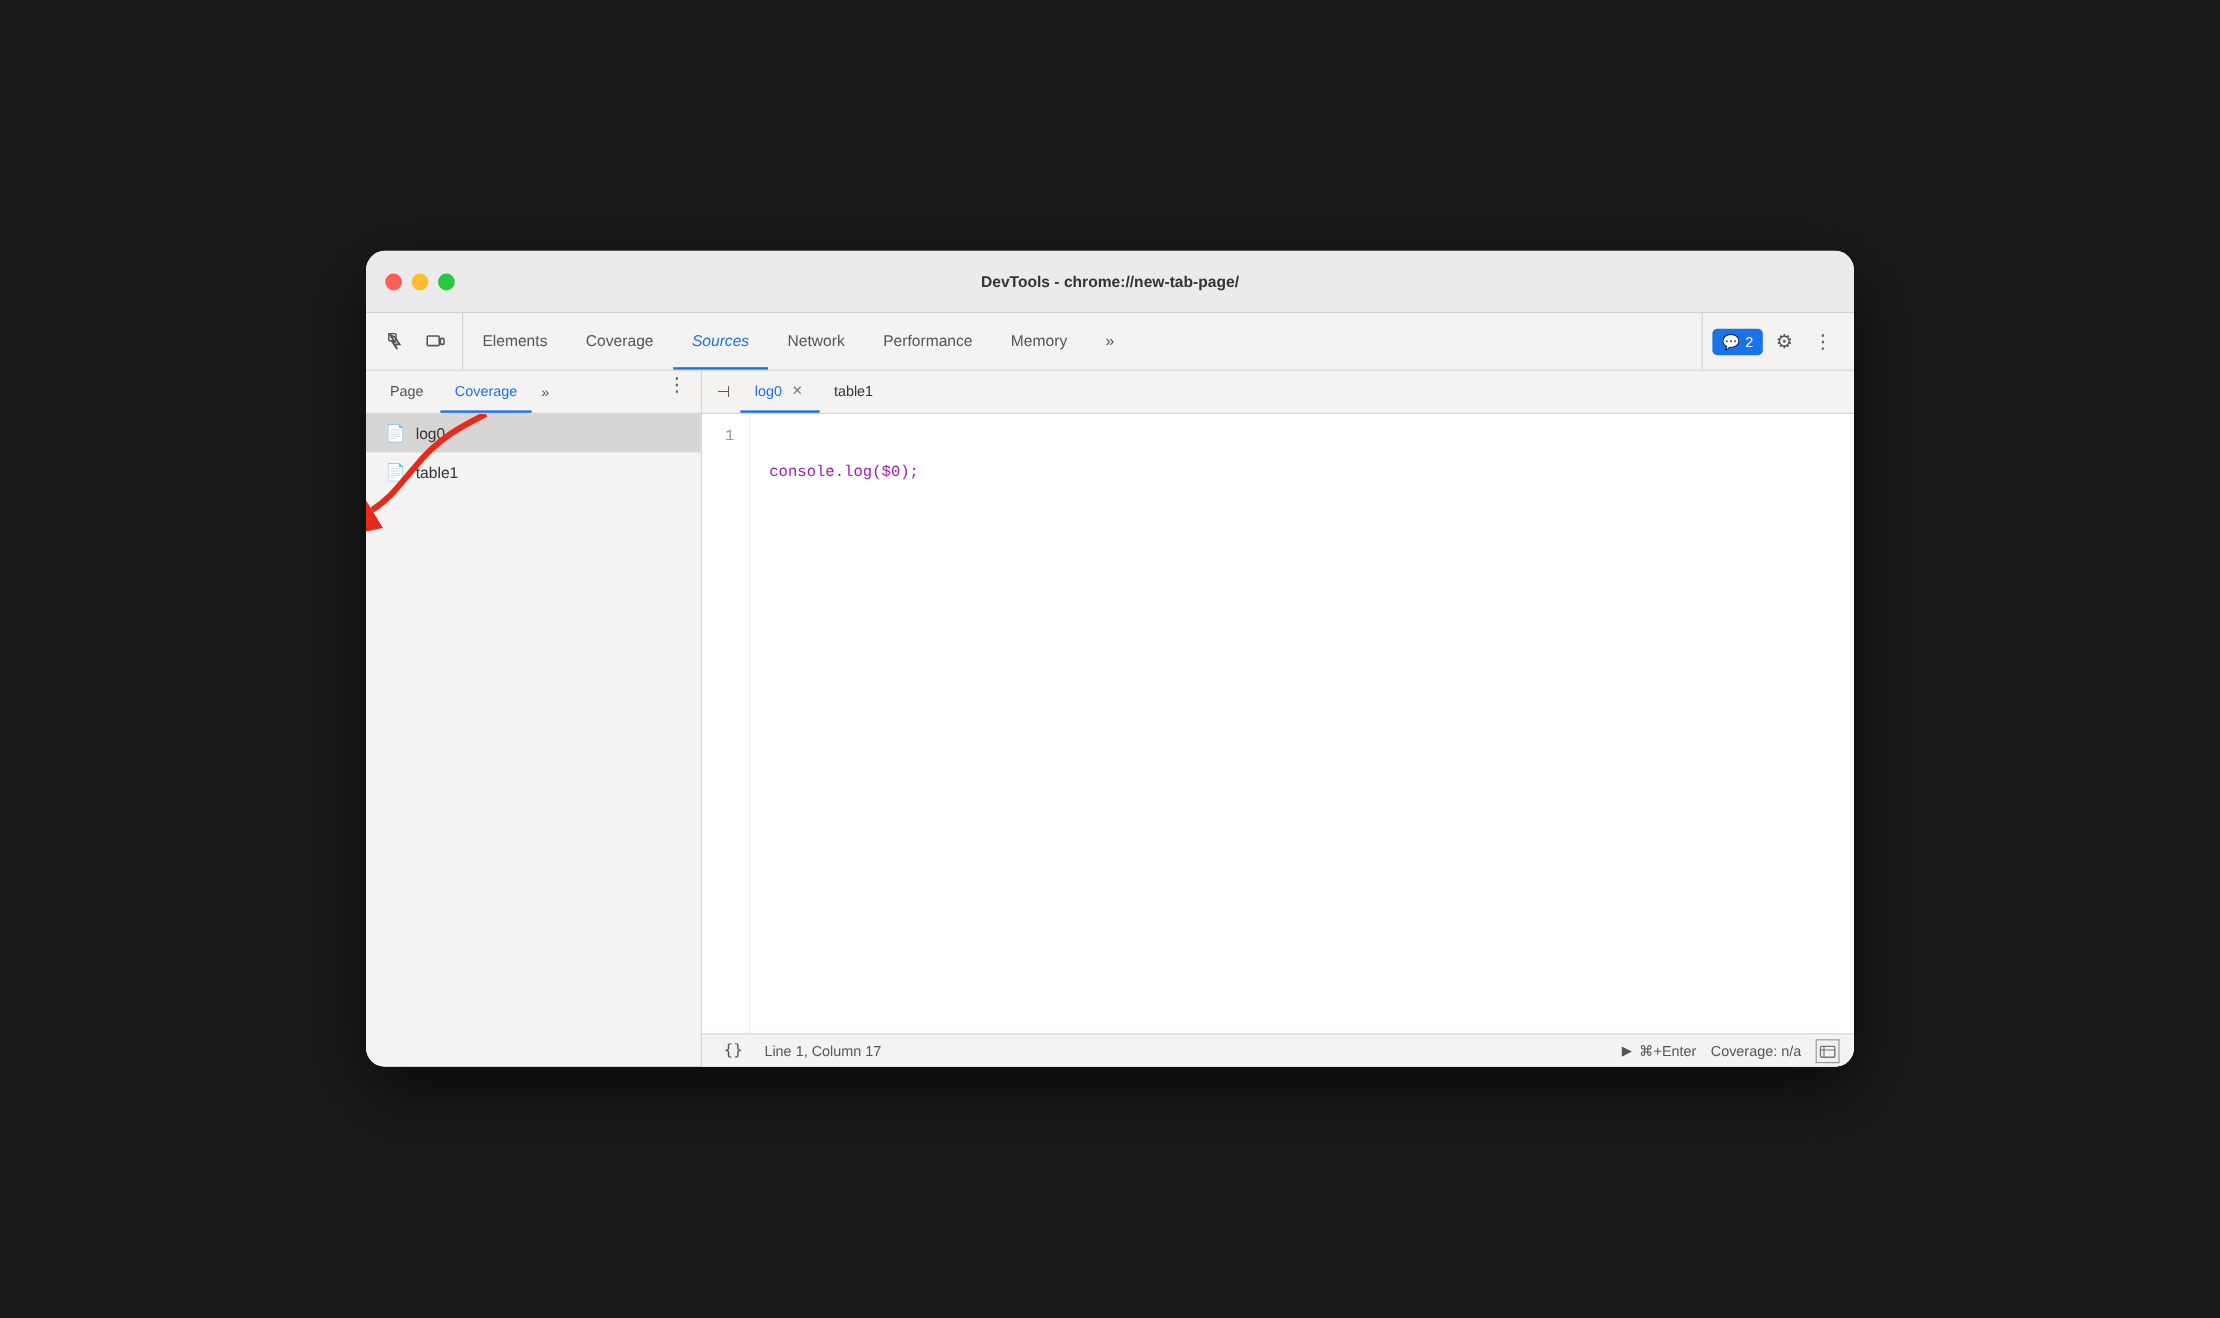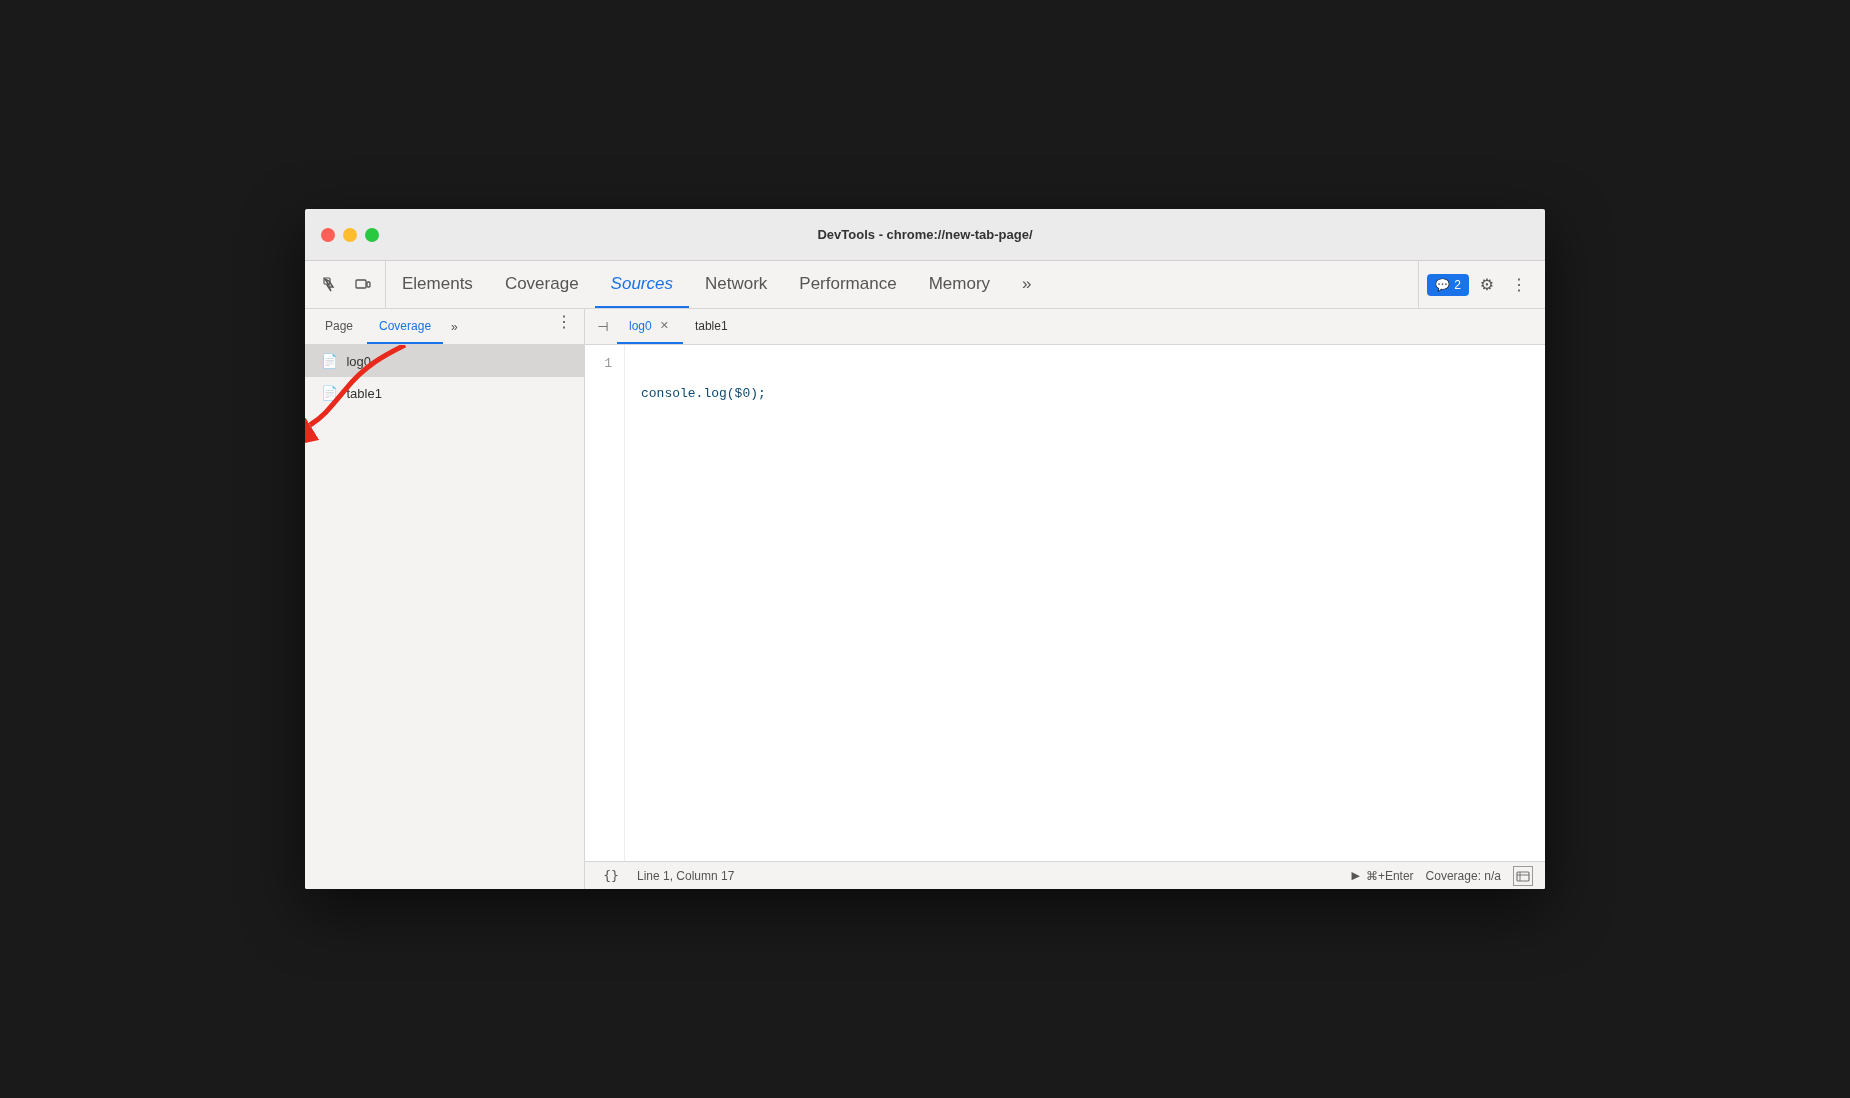--- a/index.html
+++ b/index.html
@@ -8,21 +8,21 @@
       display: flex;
       align-items: center;
       justify-content: center;
       min-height: 100vh;
       font-family: -apple-system, BlinkMacSystemFont, 'Helvetica Neue', Arial, sans-serif;
     }
     .devtools-window {
       width: 1240px;
       height: 680px;
       background: #f0eeec;
-      border-radius: 2px;
+      border-radius: 16px;
       box-shadow: 0 20px 60px rgba(0,0,0,0.6);
       display: flex;
       flex-direction: column;
       overflow: hidden;
     }
     
     .title-bar {
       background: #ebebeb;
       height: 52px;
       display: flex;
@@ -82,21 +82,21 @@
     }
     .toolbar-tabs {
       display: flex;
       align-items: stretch;
       flex: 1;
     }
     .toolbar-tab {
       display: flex;
       align-items: center;
       padding: 0 16px;
-      font-size: 17px;
+      font-size: 13px;
       color: #555;
       cursor: pointer;
       position: relative;
       white-space: nowrap;
       border-bottom: 2px solid transparent;
     }
     .toolbar-tab.active {
       color: #1a73e8;
       border-bottom: 2px solid #1a73e8;
       font-style: italic;
@@ -461,21 +461,21 @@
         <div class="editor-tab">
           <span>table1</span>
         </div>
       </div>
 
       <div class="code-editor">
         <div class="line-numbers">
           <div class="line-number">1</div>
         </div>
         <div class="code-content">
-          <div class="code-line"><span style="color:#0c4a6e;">console.log($0);</span></div>
+          <div class="code-line"><span style="color:#a21caf;">console.log($0);</span></div>
         </div>
       </div>
 
       <div class="status-bar">
         <div class="status-left">
           <span class="toolbar-btn" style="font-size:13px; font-family:monospace;">{}</span>
           <span>Line 1, Column 17</span>
         </div>
         <div class="status-right">
           <div class="run-btn">

